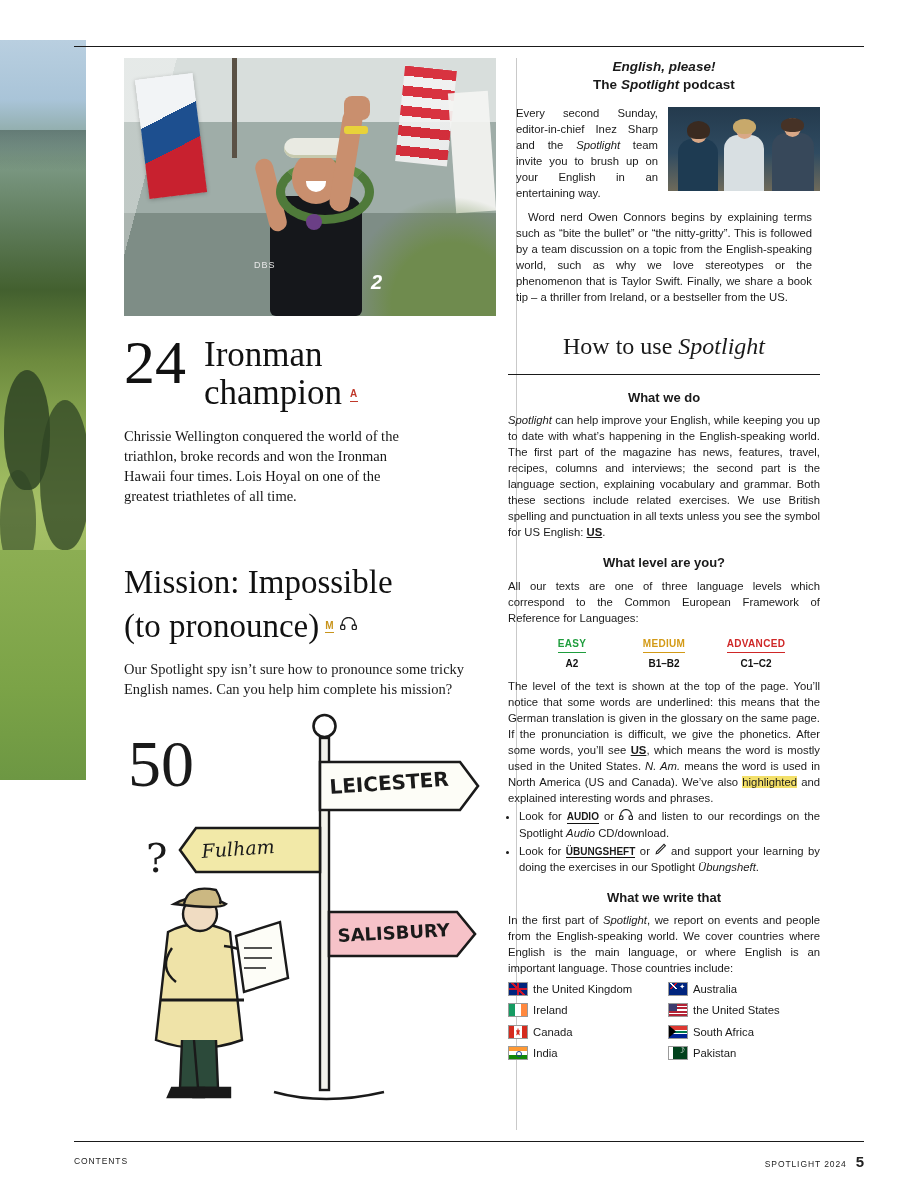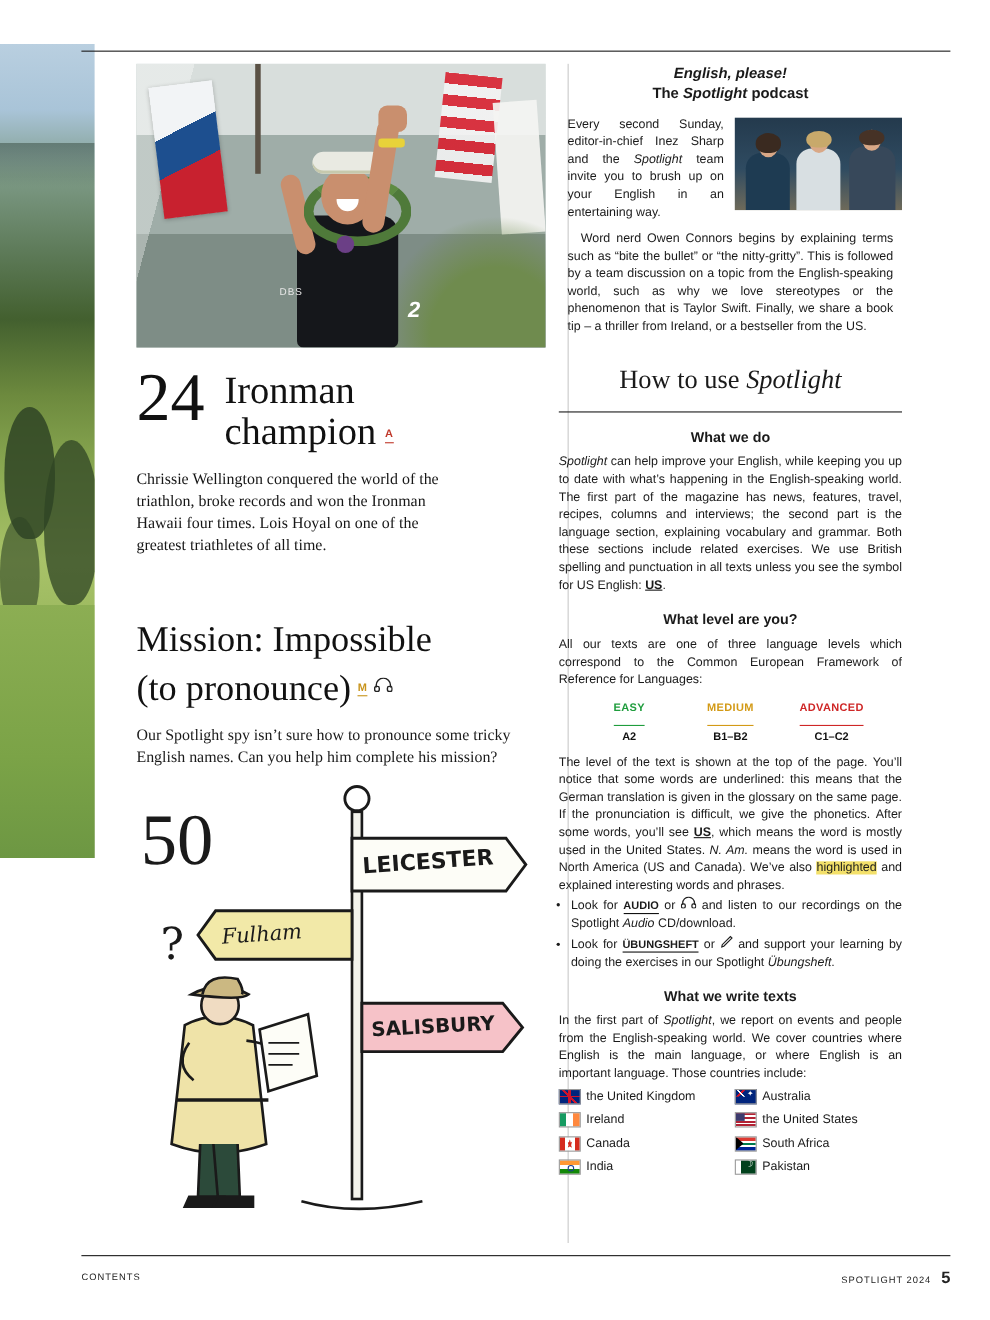--- a/index.html
+++ b/index.html
@@ -342,21 +342,21 @@
   .levels {
     display: flex;
     justify-content: space-between;
     text-align: center;
     margin: 9px 26px 7px;
   }
   .levels .lv { width: 76px; }
   .levels .tag {
     font-size: 10px; font-weight: bold; letter-spacing: .3px;
     border-bottom: 1.8px solid currentColor;
-    display: inline-block; padding-bottom: 8px;
+    display: inline-block; padding-bottom: 1px;
   }
   .levels .easy { color: #1f9d3d; }
   .levels .medium { color: #d39a16; }
   .levels .advanced { color: #cf2727; }
   .levels .cefr { font-size: 10px; font-weight: bold; margin-top: 4px; color: #111; }
 
   ul.bullets { margin: 2px 0 0; padding-left: 11px; }
   ul.bullets li { margin-bottom: 2px; text-align: justify; }
   ul.bullets li .it { font-style: italic; }
 
@@ -595,21 +595,21 @@
       <li><span>Look for </span><span class="audio-tag">AUDIO</span><span> or </span><span><svg width="14" height="11" viewBox="0 0 17 13" aria-hidden="true">
               <path d="M2 9V7a6.5 6.5 0 0 1 13 0v2" fill="none" stroke="#222" stroke-width="1.4"></path>
               <rect x="0.6" y="8" width="4.2" height="4.6" rx="1.6" fill="none" stroke="#222" stroke-width="1.4"></rect>
               <rect x="12.2" y="8" width="4.2" height="4.6" rx="1.6" fill="none" stroke="#222" stroke-width="1.4"></rect>
             </svg></span><span> and listen to our recordings on the Spotlight </span><span class="it">Audio</span><span> CD/download.</span></li>
       <li><span>Look for </span><span class="ubung-tag">ÜBUNGSHEFT</span><span> or </span><span><svg width="12" height="12" viewBox="0 0 12 12" aria-hidden="true">
               <path d="M1.2 10.8 L3 10.2 L10.4 2.8 L9 1.4 L1.6 8.8 Z" fill="none" stroke="#222" stroke-width="1.1"></path>
             </svg></span><span> and support your learning by doing the exercises in our Spotlight </span><span class="it">Übungsheft</span><span>.</span></li>
     </ul>
 
-    <div class="sub-head">What we write texts</div>
+    <div class="sub-head">What we write that</div>
     <p class="body-just"><span>In the first part of </span><span class="it">Spotlight</span><span>, we report on events and people from the English-speaking world. We cover countries where English is the main language, or where English is an important language. Those countries include:</span></p>
 
     <div class="flags">
       <span class="flag f-uk"></span>
       <span class="flag-label">the United Kingdom</span>
       <span class="flag f-au"></span>
       <span class="flag-label">Australia</span>
 
       <span class="flag f-ie"></span>
       <span class="flag-label">Ireland</span>

